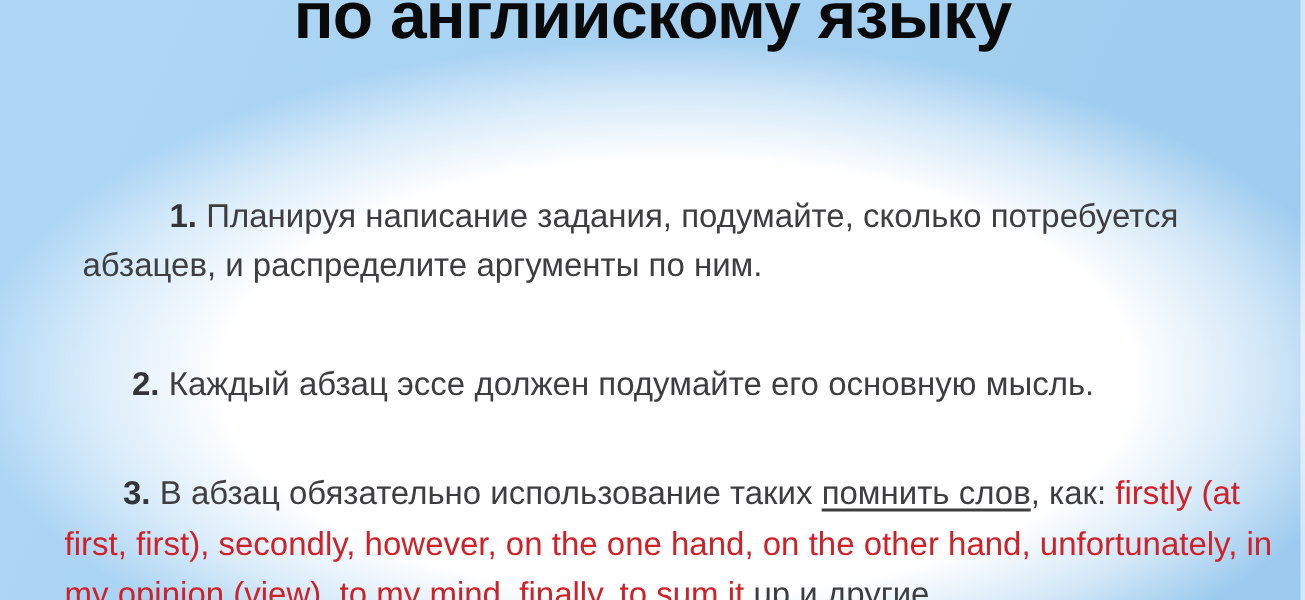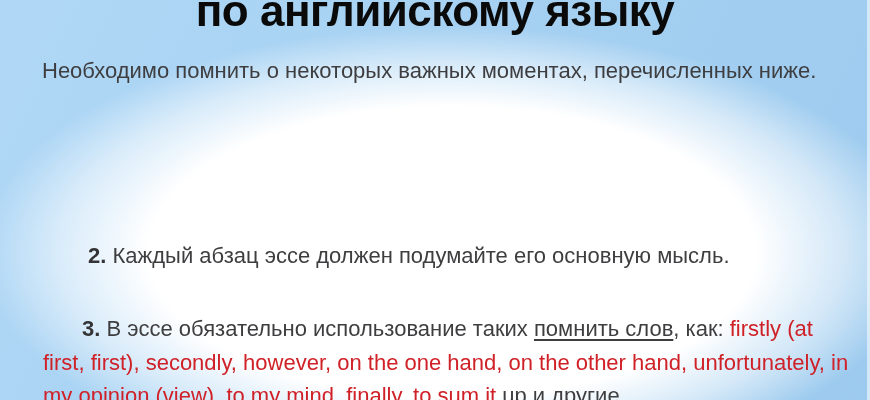--- a/index.html
+++ b/index.html
@@ -89,20 +89,20 @@
 
   .red-text { color: #cf2127; }
 </style>
 </head>
 <body>
 
 <div class="slide">
 
   <div class="title">по английскому языку</div>
 
-  <div class="intro">Необходимо помнить о некоторых важных моментах, перечисленных ниже.</div>
 
+  <div class="point point-1"><span class="num">1.</span><span> Планируя написание задания, подумайте, сколько потребуется абзацев, и распределите аргументы по ним.</span></div>
 
   <div class="point point-2"><span class="num">2.</span><span> Каждый абзац эссе должен подумайте его основную мысль.</span></div>
 
-  <div class="point point-3"><span class="num">3.</span><span> В эссе обязательно использование таких </span><span class="underlined">помнить слов</span><span>, как: </span><span class="red-text">firstly (at first, first), secondly, however, on the one hand, on the other hand, unfortunately, in my opinion (view), to my mind, finally, to sum it</span><span> up и другие.</span></div>
+  <div class="point point-3"><span class="num">3.</span><span> В абзац обязательно использование таких </span><span class="underlined">помнить слов</span><span>, как: </span><span class="red-text">firstly (at first, first), secondly, however, on the one hand, on the other hand, unfortunately, in my opinion (view), to my mind, finally, to sum it</span><span> up и другие.</span></div>
 
 </div>
 
 </body></html>

